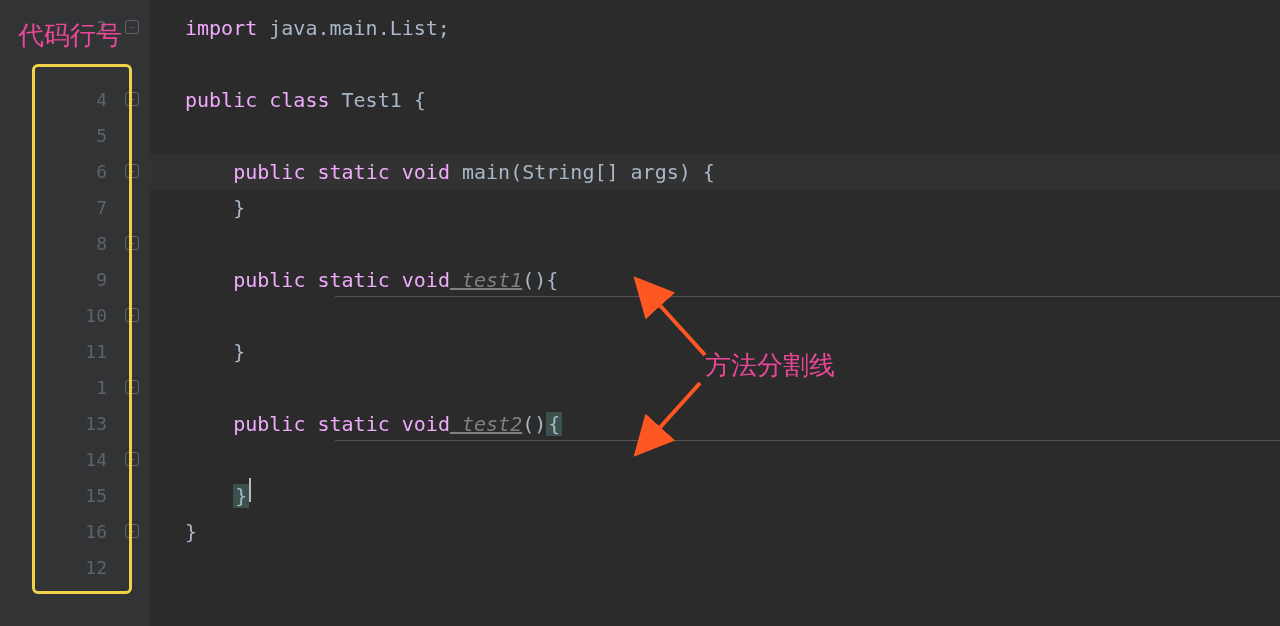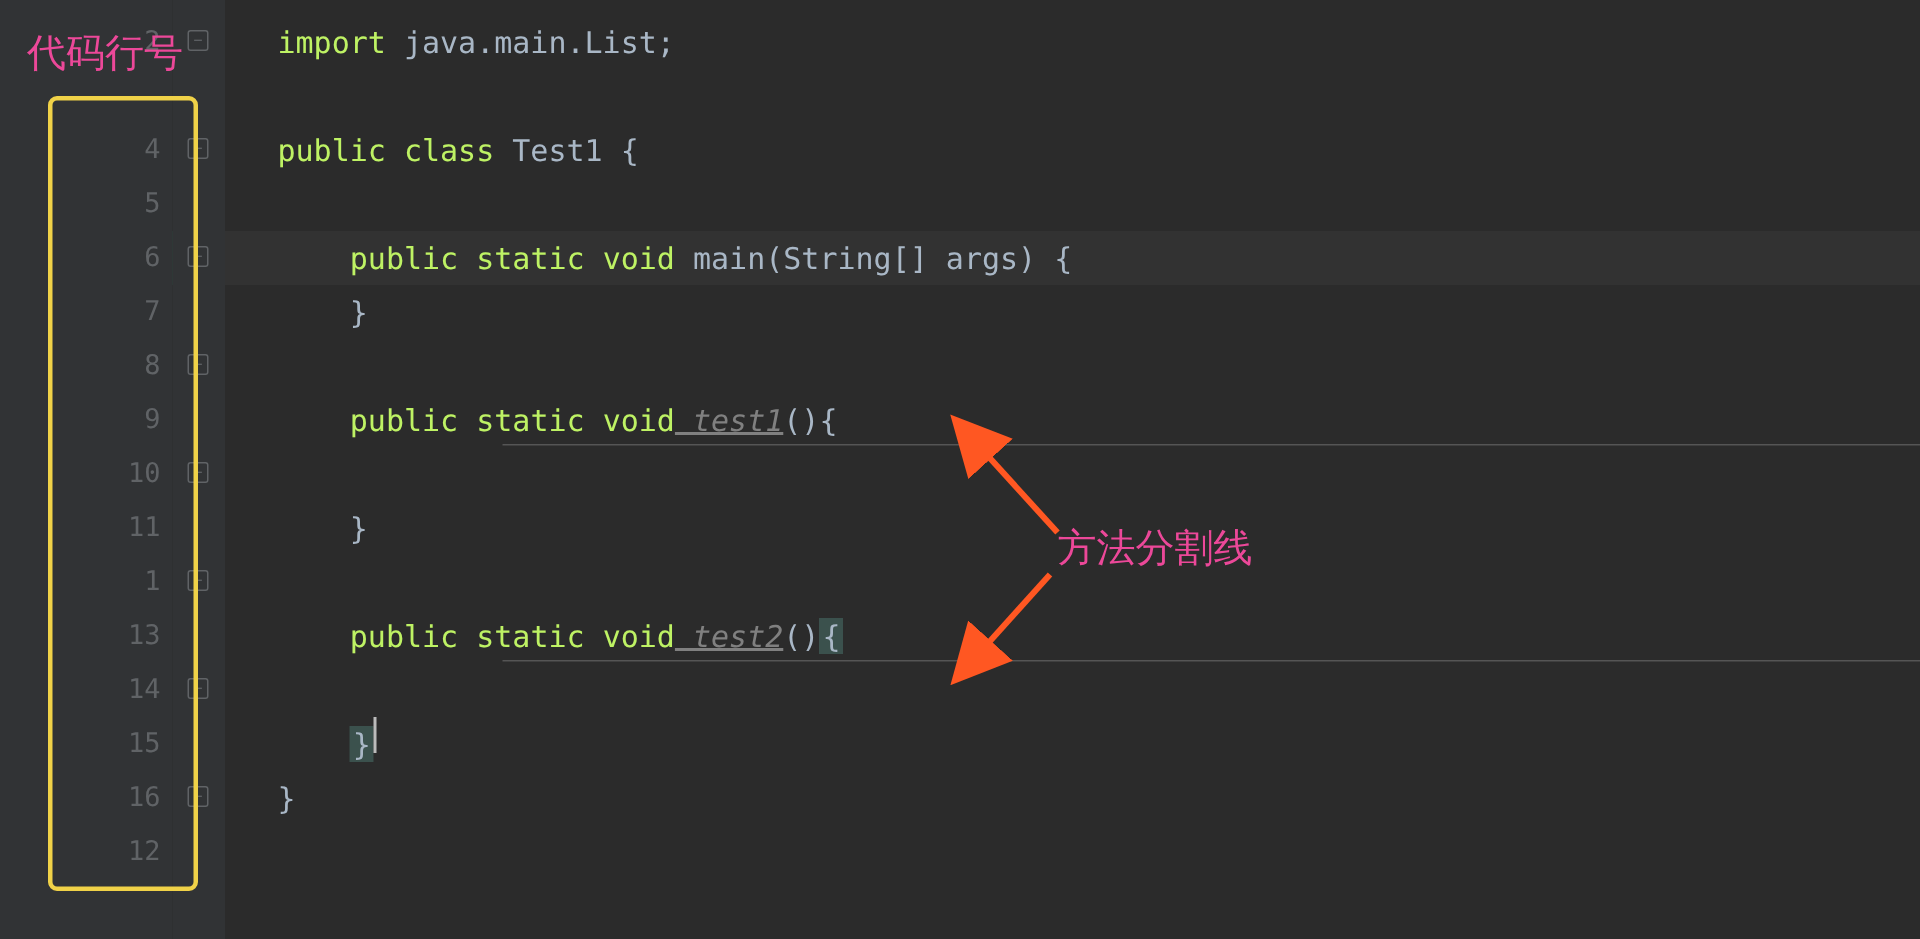--- a/index.html
+++ b/index.html
@@ -79,21 +79,21 @@
       background: #323232;
     }
     .current-line-gutter {
       position: absolute;
       left: 0;
       width: 150px;
       height: 36px;
       background: #2b4a3e;
       z-index: 0;
     }
-    .kw { color: #bef264; }
+    .kw { color: #f0abfc; }
     .unused { color: #808080; text-decoration: underline; font-style: italic; }
     .method-separator {
       position: absolute;
       left: 185px;
       right: 0;
       height: 1px;
       background: #555555;
     }
     .annotation-box {
       position: absolute;

